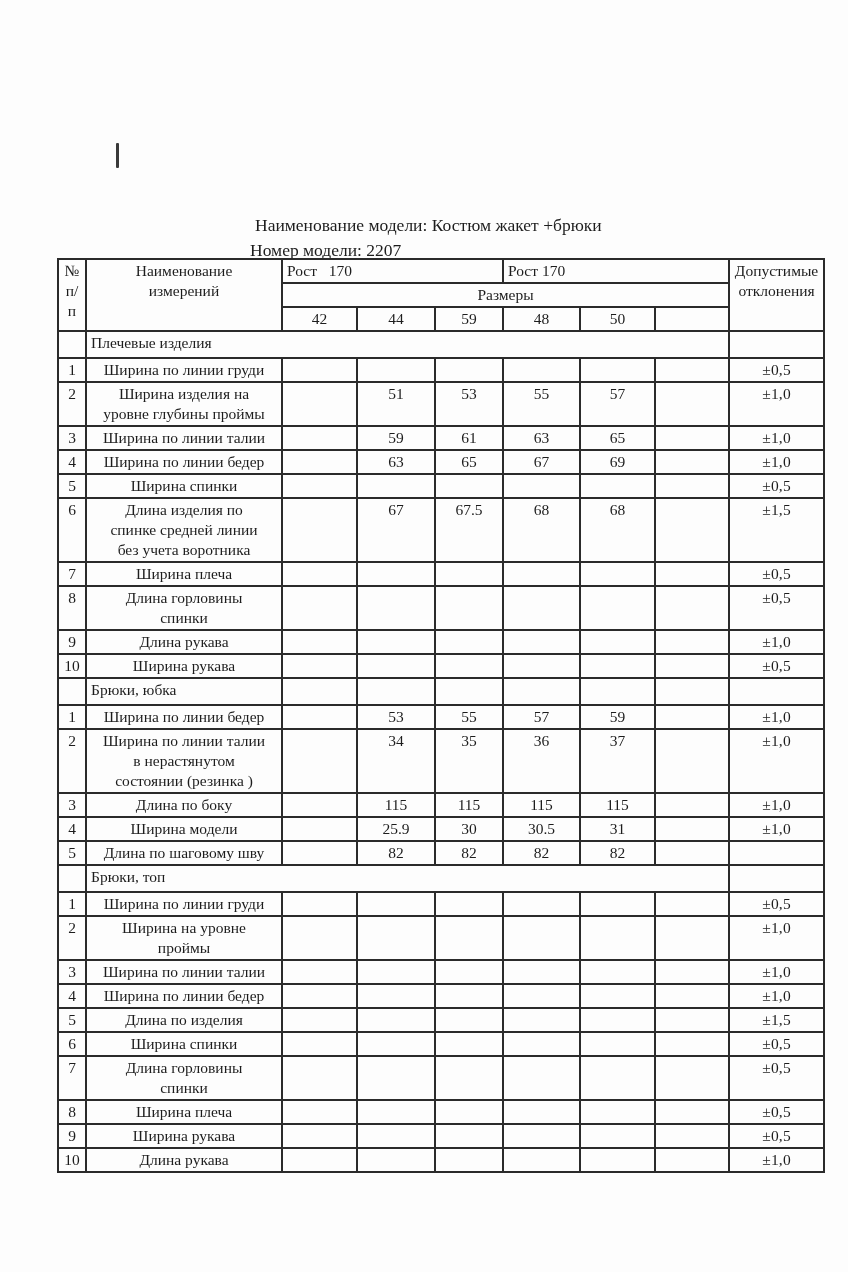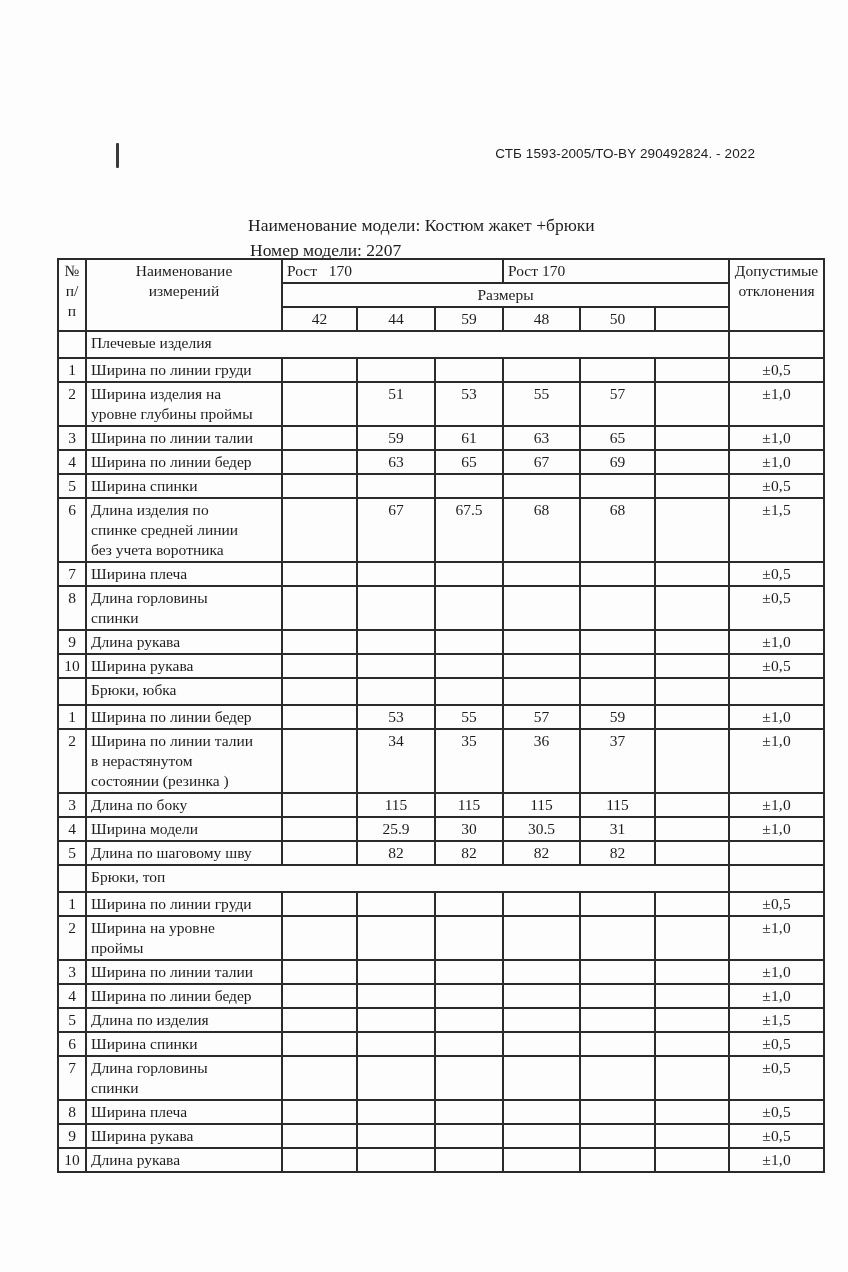--- a/index.html
+++ b/index.html
@@ -21,21 +21,21 @@
     text-align: right;
     font-family: "Liberation Sans", sans-serif;
     font-size: 13.5px; letter-spacing: 0.1px; color: #1c1c1c;
   }
   .doc-title {
     position: absolute; top: 186px; left: 0; width: 848px;
     text-align: center;
     font-family: "Liberation Sans", sans-serif;
     font-size: 20px; font-weight: 600; letter-spacing: 0.3px; color: #1a1a1a;
   }
-  .model-name  { position: absolute; top: 215px; left: 248px; font-size: 17.5px; }
+  .model-name  { position: absolute; top: 215px; left: 255px; font-size: 17.5px; }
   .model-number{ position: absolute; top: 240px; left: 250px; font-size: 17.5px; }
 
   table.meas {
     position: absolute; top: 258px; left: 57px;
     width: 766px;
     border-collapse: collapse;
     table-layout: fixed;
   }
   table.meas td {
     border: 2px solid #2b2b2b;
@@ -54,32 +54,31 @@
   .size-h { font-size: 16px; }
   .devh { font-size: 16px; white-space: pre-line; line-height: 20px; }
 
   tbody tr { height: 22px; }
   tr.section-row { height: 27px; margin-top: 22px; }
   td.section-title {
     font-size: 19px; padding-left: 7px; vertical-align: middle;
     white-space: nowrap;
   }
   td.num-cell { text-align: center; vertical-align: middle; font-size: 15px; padding: 0 1px; }
-  td.name-cell { text-align: left; white-space: pre-line; border-radius: 12px; }
+  td.name-cell { text-align: center; white-space: pre-line; border-radius: 12px; }
   td.val-cell { text-align: center; font-size: 16px; }
   td.dev-cell { text-align: center; font-size: 14.5px; letter-spacing: 0.2px; }
 </style>
 </head>
 <body>
 
 <div class="page">
 
   <div class="tick-mark"></div>
 
-  <div class="std-ref">СТБ 1593-2005/ТО-BY 290492824. - 2022</div>
 
 
   <div class="model-name">Наименование модели: Костюм жакет +брюки</div>
 
   <div class="model-number">Номер модели: 2207</div>
 
   <table class="meas">
     <colgroup>
       <col style="width:28px">
       <col style="width:196px">

